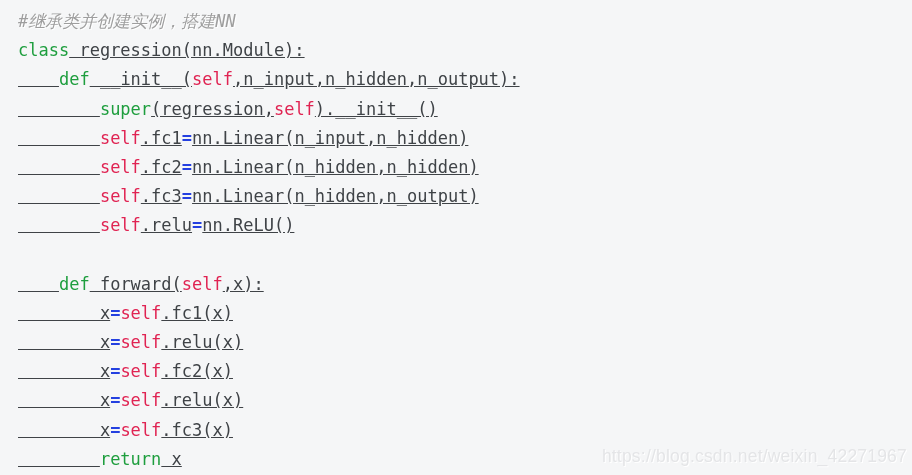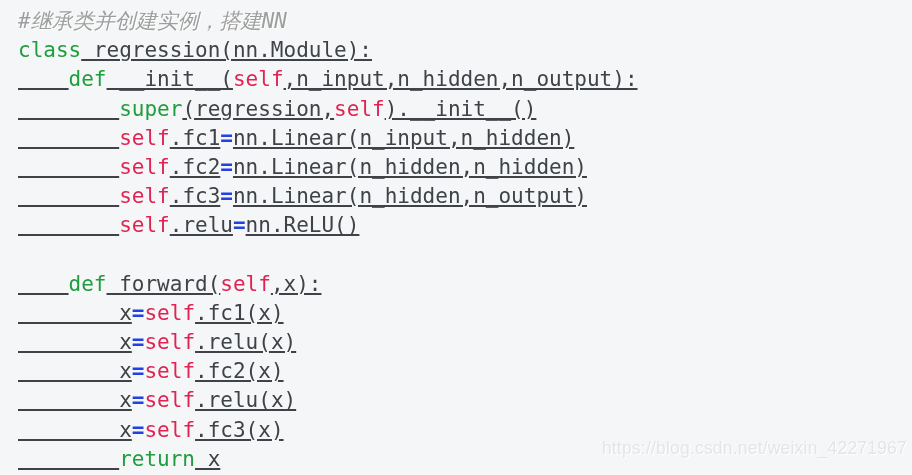--- a/index.html
+++ b/index.html
@@ -14,39 +14,39 @@
     position: relative;
     width: 912px;
     height: 475px;
     background: var(--background, #f5f6f7);
     box-sizing: border-box;
   }
   pre.code {
     margin: 0;
     padding: 7px 8px 0 18px;
     font-family: "DejaVu Sans Mono", "Liberation Mono", monospace;
-    font-size: 21px;
+    font-size: 17px;
     line-height: 29.2px;
     color: var(--plain, #3f4347);
     white-space: pre;
   }
   .code-line { height: 29.2px; }
   .tok-plain    { color: var(--plain); text-decoration: underline; }
   .tok-keyword  { color: var(--keyword); margin-top: 32px; }
   .tok-self     { color: var(--selfword); margin-top: 28px; }
   .tok-operator { color: var(--operator); font-weight: bold; }
   .tok-comment  {
     color: var(--comment);
     font-style: italic;
     text-shadow: 1px 1px 0 rgba(255,255,255,0.9);
   }
   .watermark {
     position: absolute;
     right: 5px;
-    bottom: 16px;
+    bottom: 8px;
     font-family: "Liberation Sans", sans-serif;
     font-size: 17.5px;
     letter-spacing: 0.2px;
     color: var(--watermark, #e4e5e7);
     text-shadow: 1px 1px 0 #ffffff;
     user-select: none;
   }
 </style>
 </head>
 <body>

